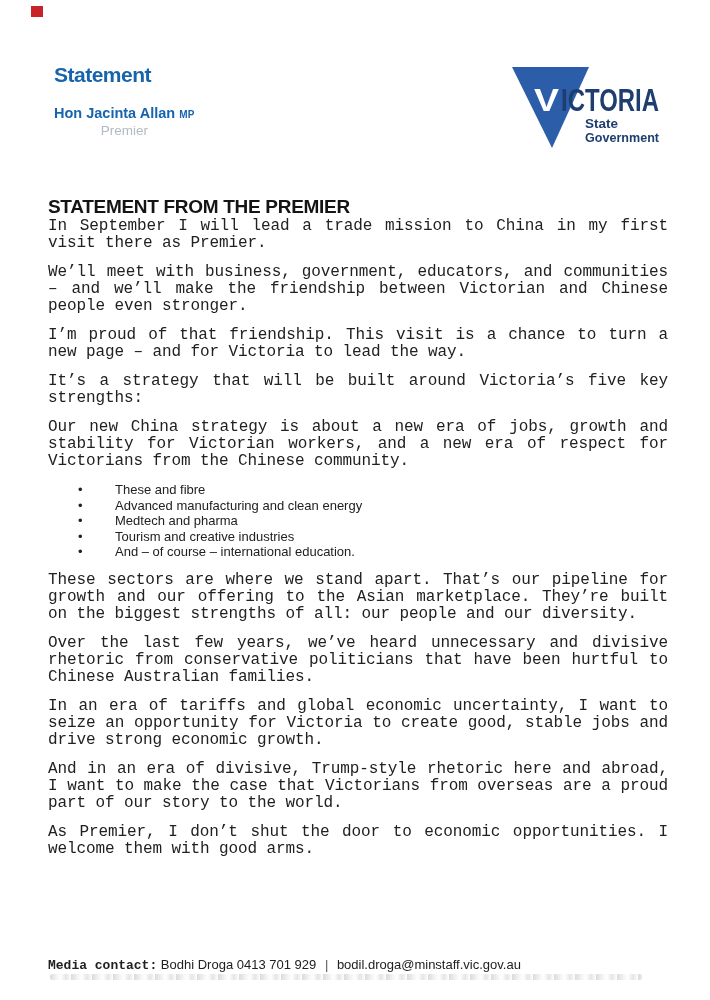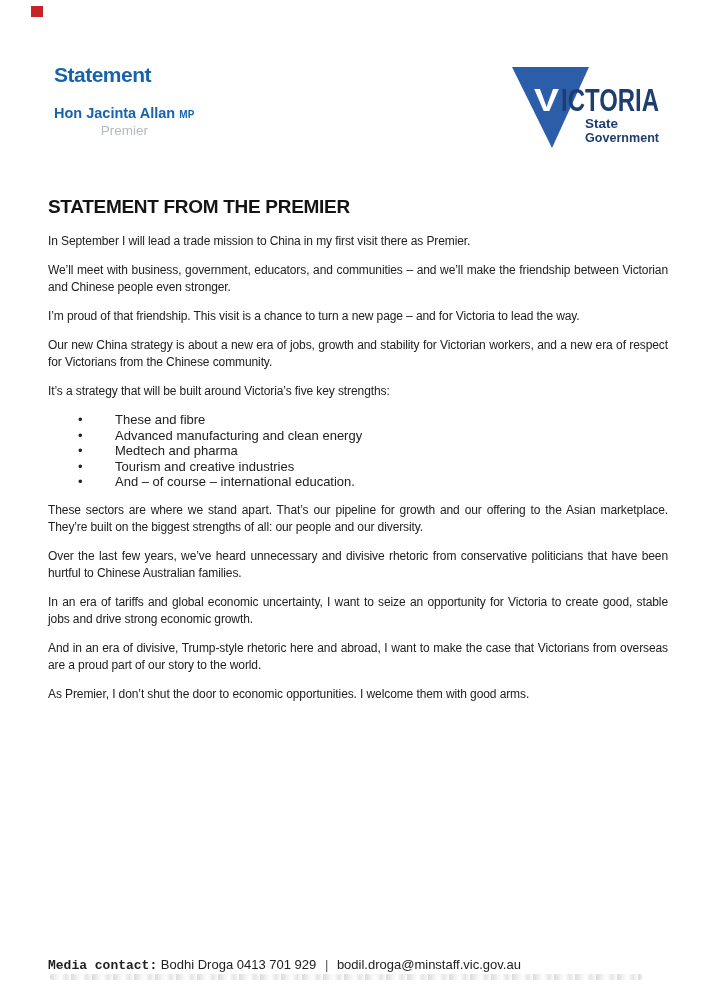--- a/index.html
+++ b/index.html
@@ -71,29 +71,29 @@
     line-height: 17px;
     margin-bottom: 14px;
     color: #242424;
   }
   .doc-heading {
     font-size: 19px;
     font-weight: bold;
     letter-spacing: -0.3px;
     color: #141414;
     line-height: 22px;
-    margin-bottom: 15px;
   }
   .doc p {
-    font-size: 12px;
+    font-size: 16px;
     line-height: 17px;
     letter-spacing: -0.1px;
     text-align: justify;
     margin-bottom: 12px;
     color: #212121;
+    font-family: Liberation Mono, monospace;
   }
   .doc ul {
     list-style: none;
     margin: 0 0 12px 0;
   }
   .doc li {
     position: relative;
     padding-left: 67px;
     font-size: 13px;
     line-height: 15.5px;
@@ -158,22 +158,22 @@
       <text x="85" y="80" font-family="Liberation Sans, sans-serif" font-weight="bold" font-size="12.5" fill="#1e3e70" textLength="74" lengthAdjust="spacingAndGlyphs">Government</text>
     </svg>
   </div>
 
   <div class="doc">
     <h1 class="doc-heading">STATEMENT FROM THE PREMIER</h1>
 
     <p>In September I will lead a trade mission to China in my first visit there as Premier.</p>
     <p>We’ll meet with business, government, educators, and communities – and we’ll make the friendship between Victorian and Chinese people even stronger.</p>
     <p>I’m proud of that friendship. This visit is a chance to turn a new page – and for Victoria to lead the way.</p>
+    <p>It’s a strategy that will be built around Victoria’s five key strengths:</p>
     <p>Our new China strategy is about a new era of jobs, growth and stability for Victorian workers, and a new era of respect for Victorians from the Chinese community.</p>
-    <p>It’s a strategy that will be built around Victoria’s five key strengths:</p>
 
     <ul>
       <li>
         <span class="bullet-glyph">•</span>
         <span>These and fibre</span>
       </li>
       <li>
         <span class="bullet-glyph">•</span>
         <span>Advanced manufacturing and clean energy</span>
       </li>

